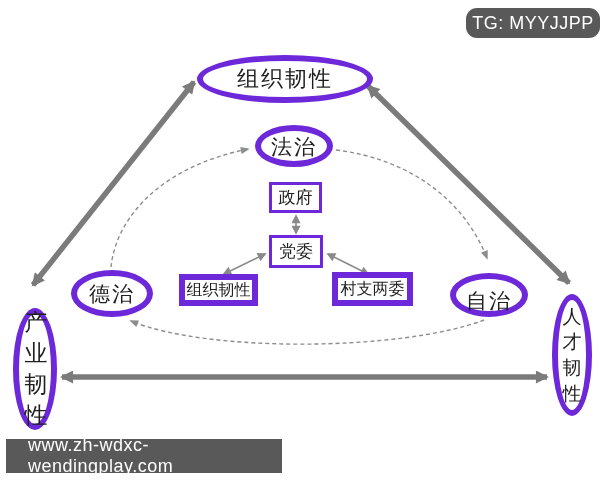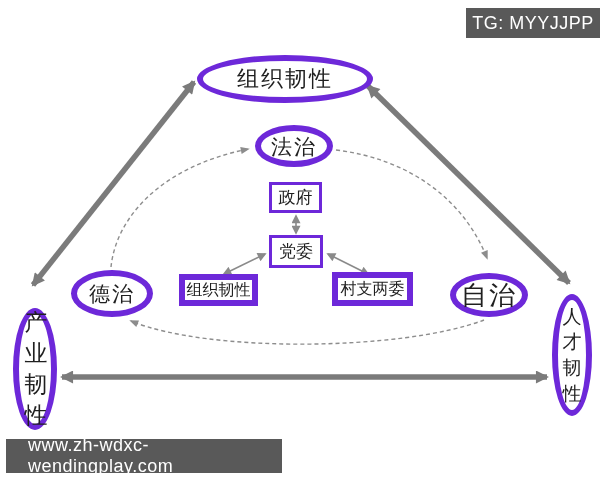--- a/index.html
+++ b/index.html
@@ -98,33 +98,33 @@
   </div>
 
   <div class="node ellipse" style="left:71px; top:270px; width:82px; height:47px; font-size:21px; letter-spacing:2px;">
     <span>德治</span>
   </div>
 
   <div class="node" style="left:332px; top:272px; width:81px; height:34px; font-size:16px;">
     <span>村支两委</span>
   </div>
 
-  <div class="node ellipse" style="left:450px; top:273px; width:78px; height:44px; font-size:26px; letter-spacing:2px;">
+  <div class="node ellipse" style="left:450px; top:273px; width:78px; height:44px; font-size:21px; letter-spacing:2px;align-items:flex-end;">
     <span>自治</span>
   </div>
 
   <div class="node ellipse" style="left:13px; top:308px; width:44px; height:122px; font-size:23px;">
     <span class="vtext">产业韧性</span>
   </div>
 
   <div class="node ellipse" style="left:552px; top:294px; width:40px; height:122px; font-size:19px;">
     <span class="vtext">人才韧性</span>
   </div>
 
-  <div class="overlay badge" style="left:466px; top:8px; width:134px; height:30px;">
+  <div class="overlay badge" style="left:466px; top:8px; width:134px; height:30px;border-radius:11px;">
     <span>TG: MYYJJPP</span>
   </div>
 
   <div class="overlay wm" style="left:6px; top:439px; width:276px; height:34px;">
     <span>www.zh-wdxc-wendingplay.com</span>
   </div>
 
 </div>
 
 </body></html>

